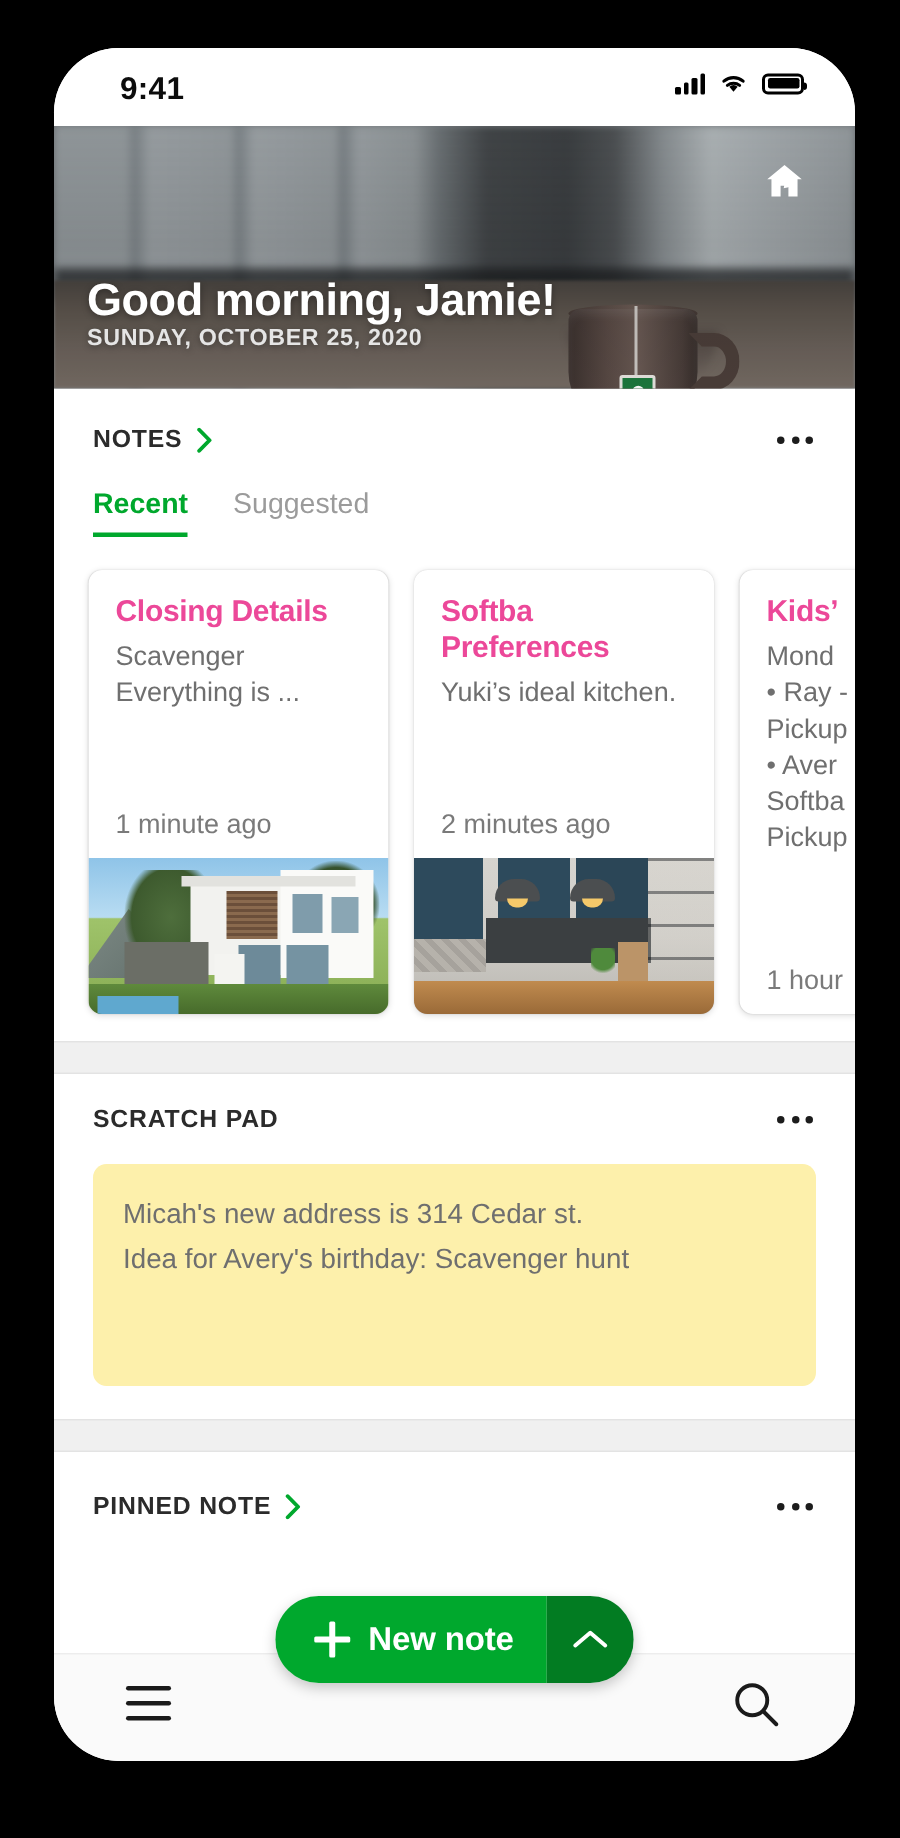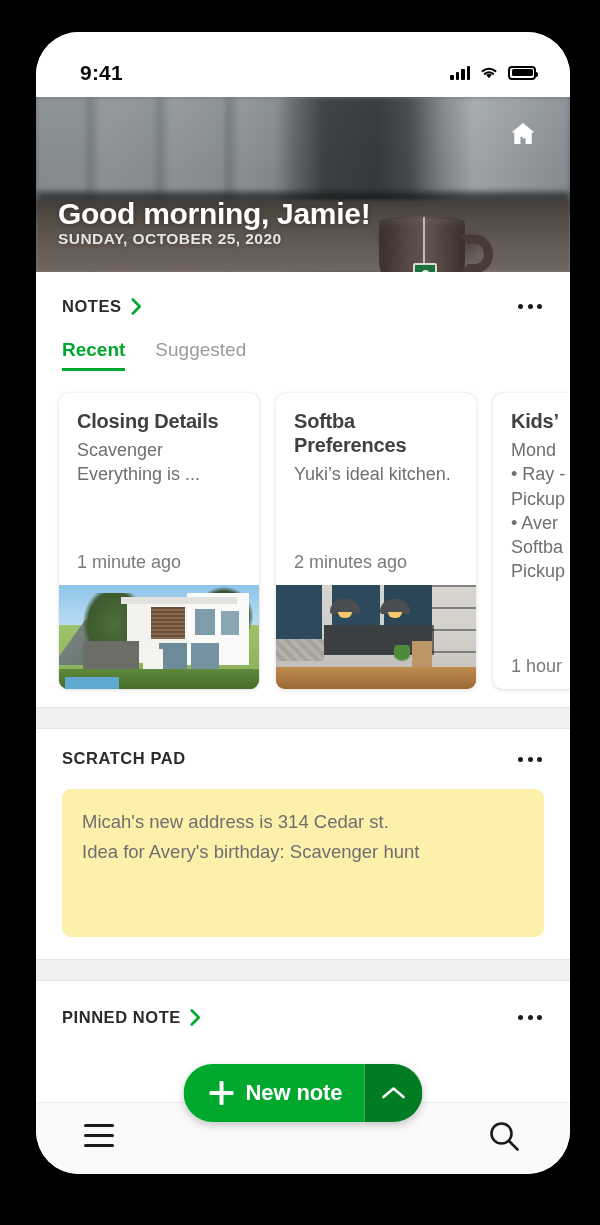--- a/index.html
+++ b/index.html
@@ -24,24 +24,24 @@
     left: 3px; top: 4px;
     width: 534px; height: 1142px;
     background: #fff;
     border-radius: 43px;
     overflow: hidden;
   }
 
   
   #status-bar {
     position: relative;
-    height: 65px;
+    height: 52px;
     background: #fff;
     display: flex;
-    align-items: center;
+    align-items: flex-start;
     justify-content: space-between;
     padding: 16px 34px 0 44px;
   }
   #status-time {
     font-size: 21px;
     font-weight: 600;
     color: #0d0d0d;
     letter-spacing: .2px;
   }
   #status-icons { display: flex; align-items: center; gap: 9px; }
@@ -146,21 +146,21 @@
     text-shadow: 0 1px 5px rgba(0,0,0,.35);
   }
   #hero-date {
     font-size: 15.5px; font-weight: 700; color: #e5e5e5;
     letter-spacing: .45px;
     text-shadow: 0 1px 4px rgba(0,0,0,.35);
   }
 
   
   .section-head {
-    display:flex; justify-content:space-between;
+    display:flex; align-items:center; justify-content:space-between;
     padding: 0 26px;
   }
   .section-title-wrap { display:flex; align-items:center; gap: 9px; }
   .section-title {
     font-size: 16.5px; font-weight: 700; color: #2b2b2b;
     letter-spacing: .55px;
   }
   .chevron-right { width: 11px; height: 17px; display:block; }
   .kebab { display:flex; gap:4.5px; padding: 8px 2px; }
   .kebab i { width: 5px; height: 5px; border-radius: 50%; background: #1c1c1c; display:block; }
@@ -182,21 +182,21 @@
     width: 200px;
     background: #fff;
     border-radius: 9px;
     box-shadow: 0 1px 4px rgba(0,0,0,.13), 0 0 1px rgba(0,0,0,.16);
     overflow: hidden;
     display:flex; flex-direction: column;
     height: 296px;
   }
   .note-body { padding: 16px 18px 0; flex: 1 1 auto; }
   .note-title {
-    font-size: 20px; font-weight: 700; color: #404040;
+    font-size: 20px; font-weight: 700; color: #ec4899;
     line-height: 1.2; letter-spacing: -.2px;
   }
   .note-snippet {
     margin-top: 5px;
     font-size: 18px; color: #6f6f6f; line-height: 1.35;
     white-space: pre-line;
   }
   .note-time {
     padding: 0 18px 12px;
     font-size: 18px; color: #7a7a7a;

